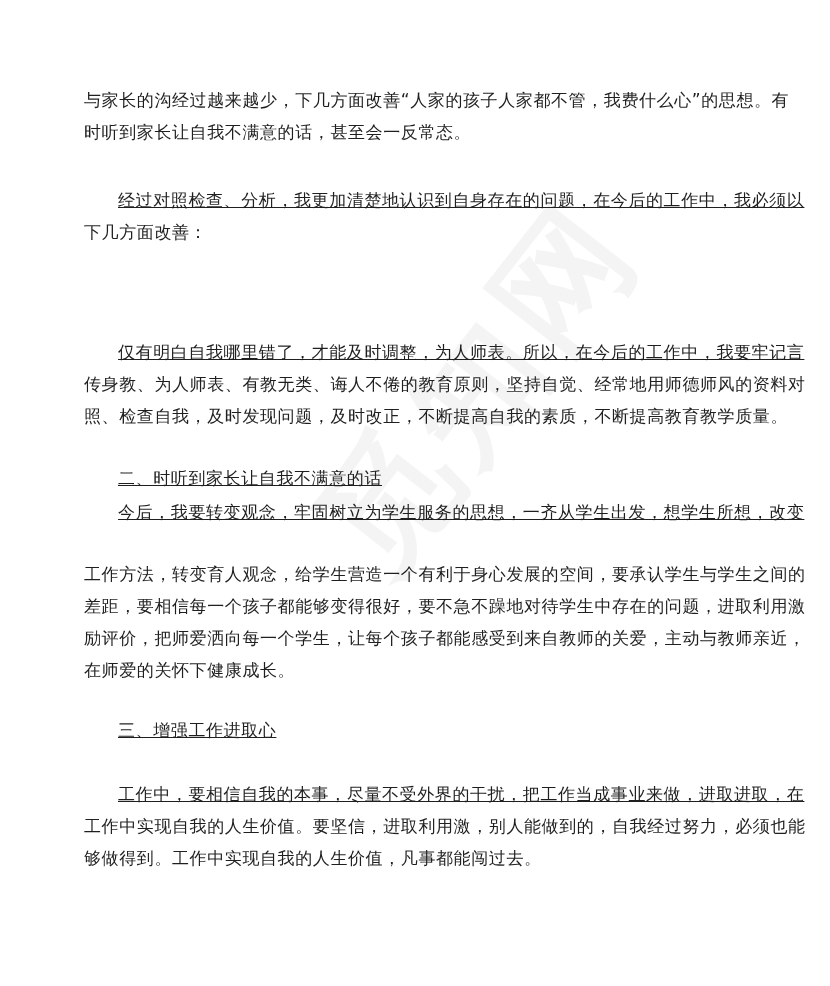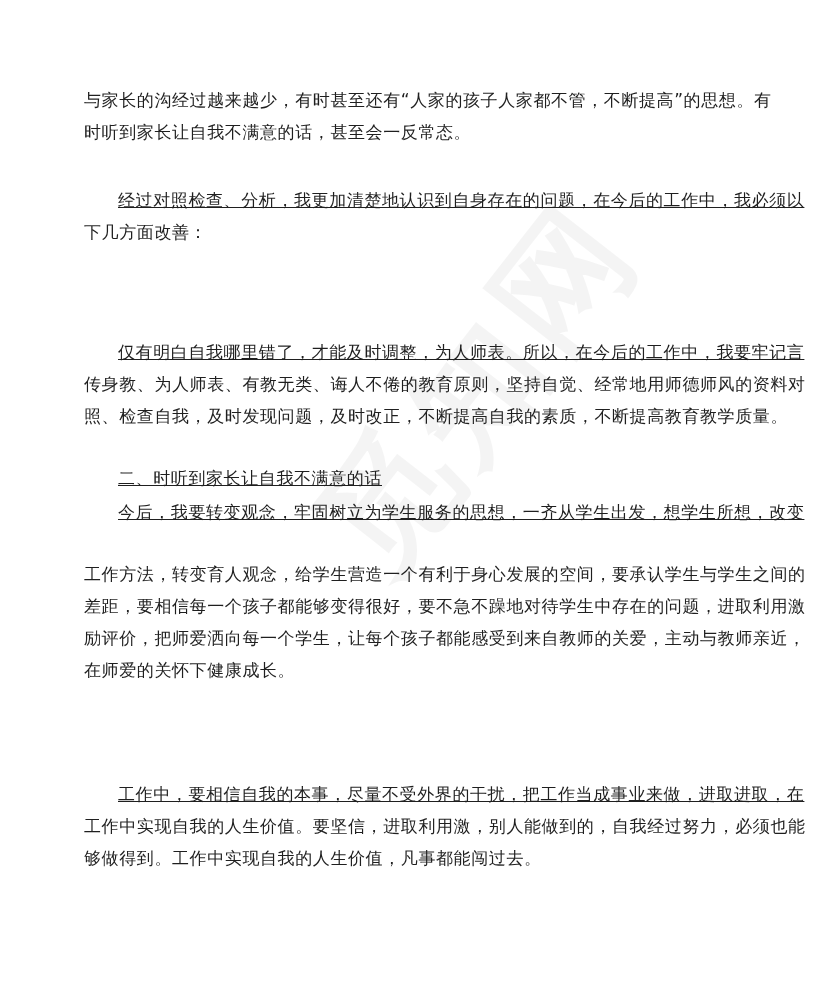--- a/index.html
+++ b/index.html
@@ -24,21 +24,21 @@
     letter-spacing: 10px;
   }
 </style>
 </head>
 <body>
 
 <div class="page">
   <div class="watermark">觅知网</div>
 
   <div>
-    <div class="line" style="top:88px">与家长的沟经过越来越少，有时甚至还有“人家的孩子人家都不管，不断提高”的思想。有</div>
+    <div class="line" style="top:88px">与家长的沟经过越来越少，下几方面改善“人家的孩子人家都不管，我费什么心”的思想。有</div>
     <div class="line" style="top:120px">时听到家长让自我不满意的话，甚至会一反常态。</div>
   </div>
 
   <div>
     <div class="line indent" style="top:188px">经过对照检查、分析，我更加清楚地认识到自身存在的问题，在今后的工作中，我必须以</div>
     <div class="line" style="top:220px">下几方面改善：</div>
   </div>
 
 
   <div>
@@ -50,19 +50,20 @@
   <div class="line indent" style="top:466px">二、时听到家长让自我不满意的话</div>
 
   <div>
     <div class="line indent" style="top:500px">今后，我要转变观念，牢固树立为学生服务的思想，一齐从学生出发，想学生所想，改变</div>
     <div class="line" style="top:562px">工作方法，转变育人观念，给学生营造一个有利于身心发展的空间，要承认学生与学生之间的</div>
     <div class="line" style="top:594px">差距，要相信每一个孩子都能够变得很好，要不急不躁地对待学生中存在的问题，进取利用激</div>
     <div class="line" style="top:626px">励评价，把师爱洒向每一个学生，让每个孩子都能感受到来自教师的关爱，主动与教师亲近，</div>
     <div class="line" style="top:658px">在师爱的关怀下健康成长。</div>
   </div>
 
+  <div class="line indent" style="top:718px">三、增强工作进取心</div>
 
   <div>
     <div class="line indent" style="top:782px">工作中，要相信自我的本事，尽量不受外界的干扰，把工作当成事业来做，进取进取，在</div>
     <div class="line" style="top:814px">工作中实现自我的人生价值。要坚信，进取利用激，别人能做到的，自我经过努力，必须也能</div>
     <div class="line" style="top:846px">够做得到。工作中实现自我的人生价值，凡事都能闯过去。</div>
   </div>
 </div>
 
 </body></html>

